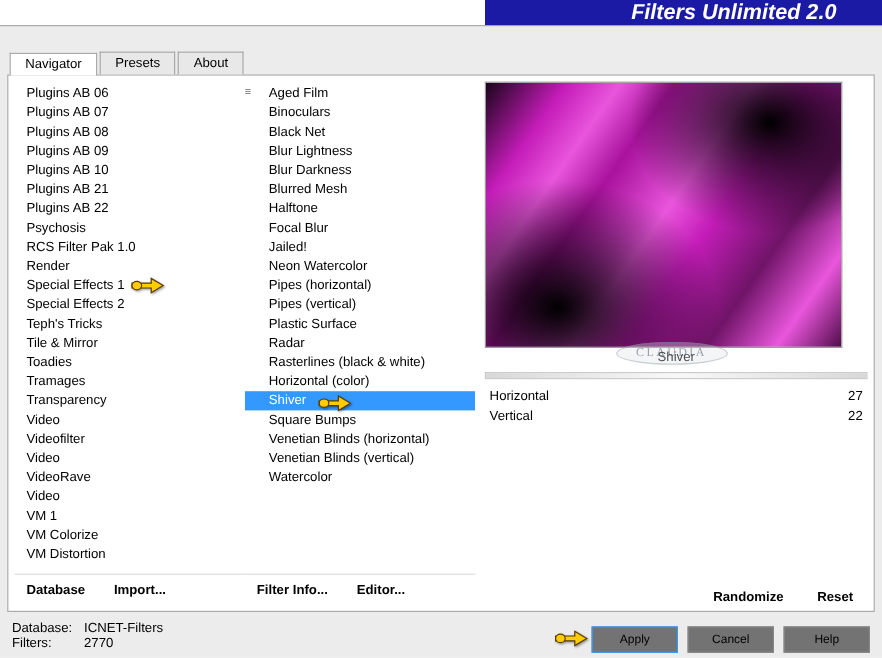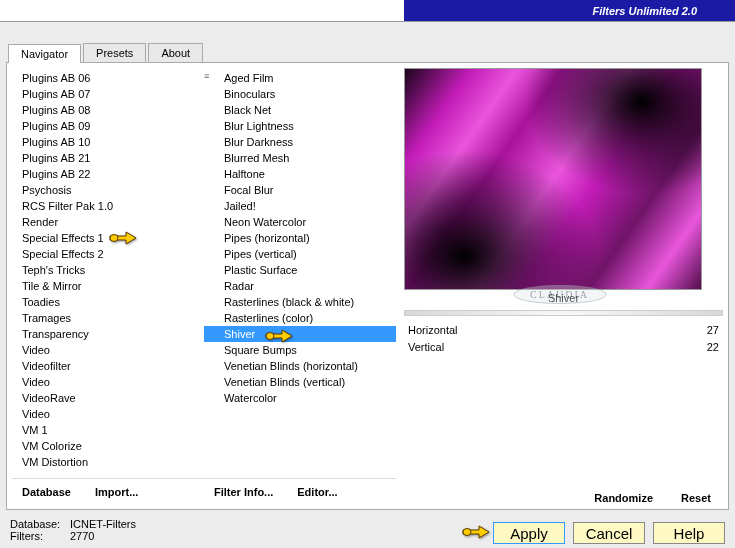--- a/index.html
+++ b/index.html
@@ -16,21 +16,21 @@
     height: 22px;
     background: linear-gradient(to right, #ffffff 0%, #ffffff 55%, #1b1aa5 55%, #1b1aa5 100%);
     border-bottom: 1px solid #999;
     display: flex;
     justify-content: flex-end;
     align-items: center;
     padding-right: 38px;
     color: #fff;
     font-style: italic;
     font-weight: bold;
-    font-size: 11px;
+    font-size: 18px;
     font-family: Arial, sans-serif;
   }
   .tab-strip {
     background: #ececec;
     display: flex;
     align-items: flex-end;
     height: 40px;
     padding-left: 8px;
   }
   .tab {
@@ -148,22 +148,22 @@
     justify-content: space-between;
     align-items: flex-start;
     font-size: 11px;
   }
   .footer .left div { display: flex; }
   .footer .left .lbl { width: 60px; }
   .footer .right { display: flex; gap: 8px; align-items: center; padding-top: 4px; position: relative;}
   .footer button {
     width: 72px;
     height: 22px;
-    font-size: 15px;
-    background: #fef9c3;
+    font-size: 10px;
+    background: #737373;
     border: 1px solid #888;
     cursor: pointer;
   }
   .footer button.apply { border: 1px solid #3399ff; }
   .watermark {
     position: absolute;
     left: 50%;
     top: 220px;
     transform: translateX(-50%);
     opacity: 0.55;
@@ -256,21 +256,21 @@
         <div class="list-item" style="padding-left: 20px;">Blurred Mesh</div>
         <div class="list-item" style="padding-left: 20px;">Halftone</div>
         <div class="list-item" style="padding-left: 20px;">Focal Blur</div>
         <div class="list-item" style="padding-left: 20px;">Jailed!</div>
         <div class="list-item" style="padding-left: 20px;">Neon Watercolor</div>
         <div class="list-item" style="padding-left: 20px;">Pipes (horizontal)</div>
         <div class="list-item" style="padding-left: 20px;">Pipes (vertical)</div>
         <div class="list-item" style="padding-left: 20px;">Plastic Surface</div>
         <div class="list-item" style="padding-left: 20px;">Radar</div>
         <div class="list-item" style="padding-left: 20px;">Rasterlines (black &amp; white)</div>
-        <div class="list-item" style="padding-left: 20px;">Rasterlines (color)</div>
+        <div class="list-item" style="padding-left: 20px;">Horizontal (color)</div>
         <div class="list-item selected" style="padding-left: 20px; position: relative;">Shiver<span class="hand" style="left: 60px; top: -2px;"><svg width="30" height="22">
               <use href="#hand"></use>
             </svg></span></div>
         <div class="list-item" style="padding-left: 20px;">Square Bumps</div>
         <div class="list-item" style="padding-left: 20px;">Venetian Blinds (horizontal)</div>
         <div class="list-item" style="padding-left: 20px;">Venetian Blinds (vertical)</div>
         <div class="list-item" style="padding-left: 20px;">Watercolor</div>
       </div>
     <div class="button-btm">
       <span>Filter Info...</span>

